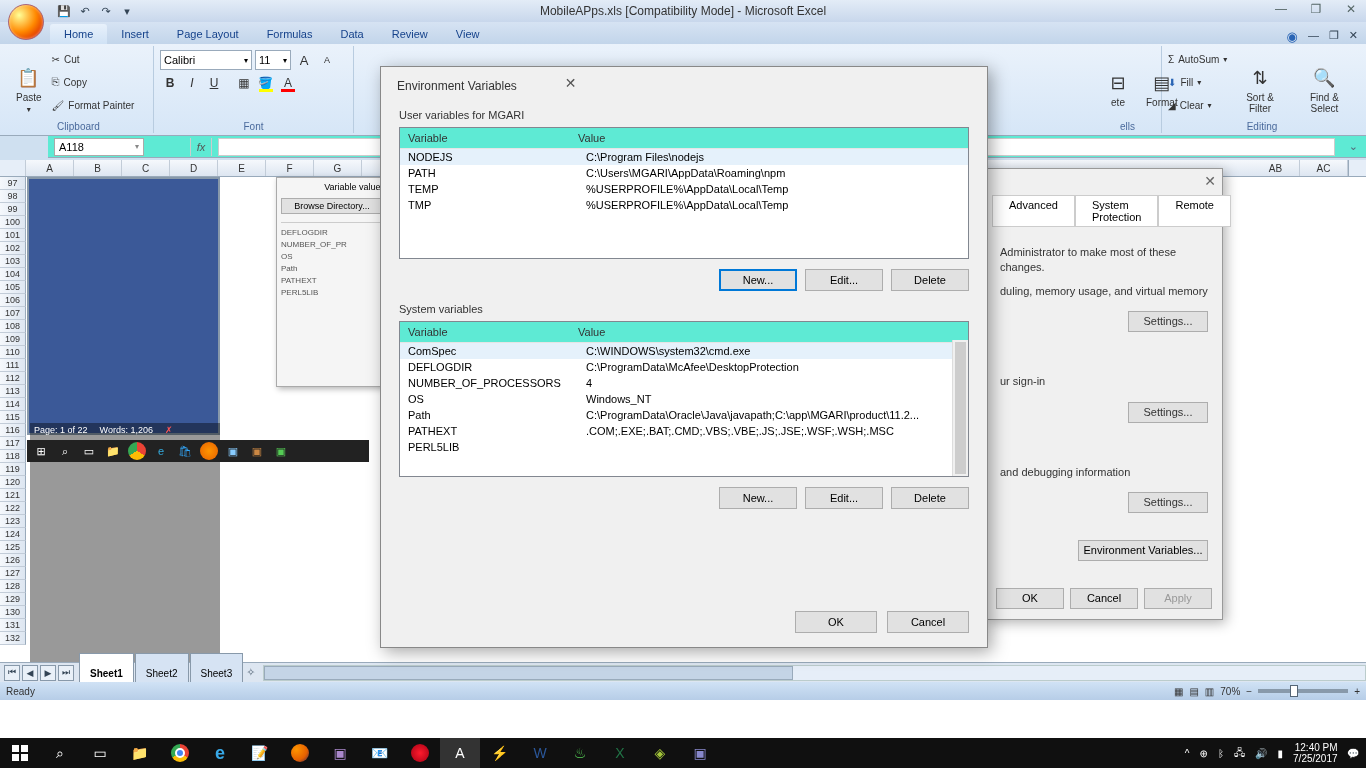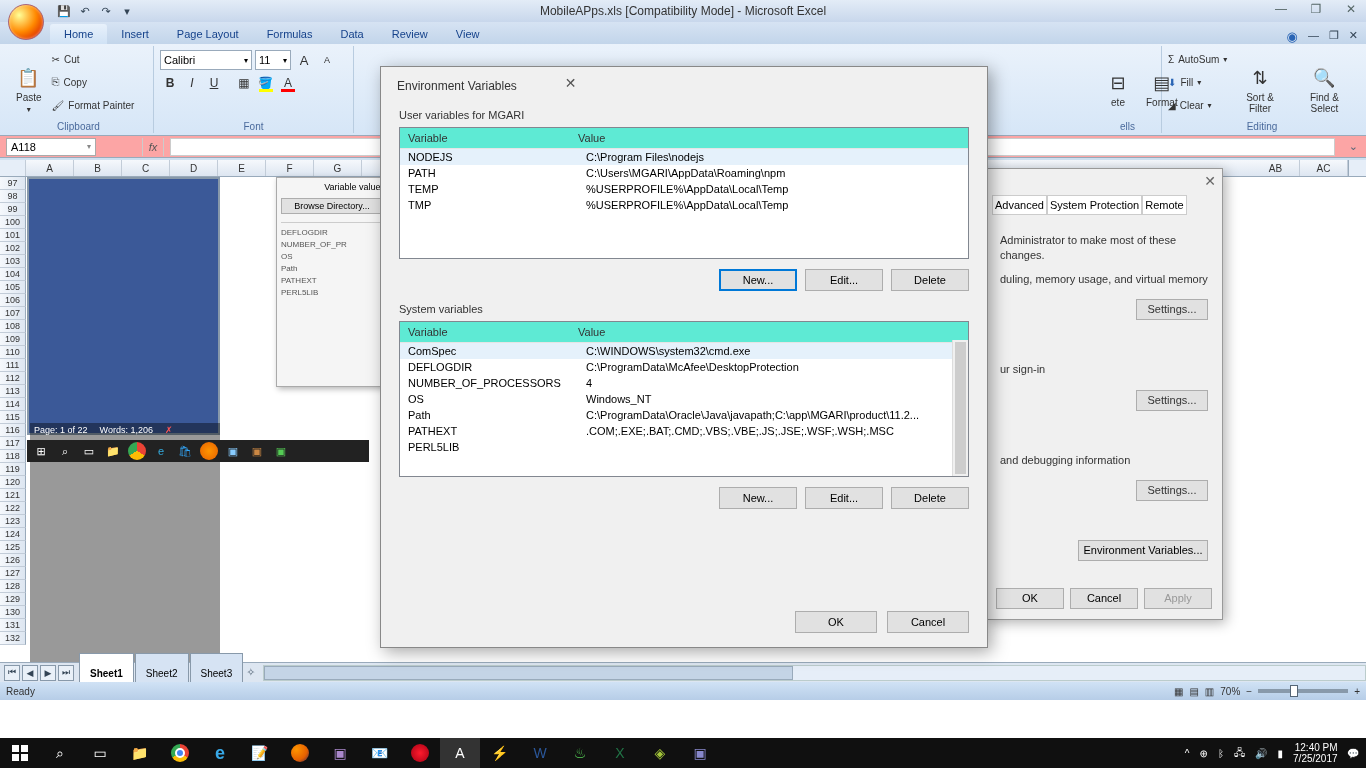--- a/index.html
+++ b/index.html
@@ -23,21 +23,21 @@
 .ribbon-group { border-right: 1px solid #b8cce0; padding: 2px 6px; display: flex; flex-direction: column; position: relative; }
 .ribbon-group-label { position: absolute; bottom: 1px; left: 0; right: 0; text-align: center; font-size: 10px; color: #4a6a9c; }
 .ribbon-content { flex: 1; display: flex; gap: 4px; }
 .big-btn { display: flex; flex-direction: column; align-items: center; justify-content: center; padding: 2px 6px; font-size: 10px; color: #333; gap: 2px; }
 .big-btn .icon-box { width: 24px; height: 24px; display: flex; align-items: center; justify-content: center; font-size: 18px; }
 .small-row { display: flex; align-items: center; gap: 4px; font-size: 10px; color: #333; height: 22px; }
 .font-combo { width: 92px; height: 20px; background: #fff; border: 1px solid #9ab; font-size: 11px; padding: 0 3px; display: flex; align-items: center; justify-content: space-between; }
 .size-combo { width: 36px; height: 20px; background: #fff; border: 1px solid #9ab; font-size: 11px; padding: 0 3px; display: flex; align-items: center; justify-content: space-between; text-align: right; }
 .fmt-btn { width: 20px; height: 20px; border: 1px solid transparent; display: inline-flex; align-items: center; justify-content: center; font-size: 12px; color: #333; }
 
-.formula-bar { height: 22px; background: #fca5a5; border-bottom: 1px solid #9ab; display: flex; align-items: center; }
+.formula-bar { height: 22px; background: #5eead4; border-bottom: 1px solid #9ab; display: flex; align-items: center; margin-left: 48px; }
 .name-box { width: 90px; height: 18px; background: #fff; border: 1px solid #aaa; margin-left: 6px; font-size: 11px; padding: 0 4px; display: flex; align-items: center; justify-content: space-between; }
 .fx-label { width: 22px; text-align: center; font-style: italic; font-size: 11px; color: #555; border-left: 1px solid #ccc; border-right: 1px solid #ccc; margin: 0 6px; height: 18px; line-height: 18px; }
 .formula-input { flex: 1; height: 18px; background: #fff; border: 1px solid #ccc; margin-right: 6px; }
 
 .sheet-area { position: absolute; top: 160px; left: 0; right: 0; bottom: 38px; background: #fff; overflow: hidden; }
 .col-headers { height: 17px; background: linear-gradient(to bottom, #f5f8fc, #dde6f1); display: flex; border-bottom: 1px solid #9ab; }
 .col-h { width: 48px; border-right: 1px solid #c2ccd8; text-align: center; font-size: 10px; color: #333; line-height: 17px; }
 .col-h:first-child { width: 26px; background: #e6eef8; }
 .rows-area { display: flex; }
 .row-headers { width: 26px; }
@@ -61,24 +61,24 @@
 
 .status-bar { position: absolute; bottom: 0; left: 0; right: 0; height: 18px; background: linear-gradient(to bottom, #d0e2f5, #b6cde7); display: flex; align-items: center; font-size: 10px; color: #333; padding: 0 6px; justify-content: space-between; }
 .zoom-area { display: flex; align-items: center; gap: 6px; }
 .zoom-slider { width: 90px; height: 4px; background: #89a; position: relative; }
 .zoom-thumb { width: 8px; height: 12px; background: #fff; border: 1px solid #567; position: absolute; left: 32px; top: -4px; }
 
 
 .sysprops-dialog { position: absolute; left: 985px; top: 168px; width: 238px; height: 452px; background: #f0f0f0; border: 1px solid #999; box-shadow: 3px 3px 12px rgba(0,0,0,.3); font-size: 11px; }
 .sysprops-close { position: absolute; right: 6px; top: 4px; font-size: 14px; color: #666; }
 .sysprops-tabs { display: flex; gap: 0; margin: 26px 6px 0; }
-.sysprops-tab { padding: 3px 2px; border: 1px solid #ccc; background: #fff; font-size: 11px; }
+.sysprops-tab { padding: 3px 16px; border: 1px solid #ccc; background: #fff; font-size: 11px; }
 .sysprops-body { padding: 10px 14px; font-size: 11px; color: #333; }
 .sysprops-text { margin: 8px 0; line-height: 1.4; }
-.settings-btn { float: right; width: 72px; height: 21px; background: #e1e1e1; border: 1px solid #adadad; font-size: 11px; text-align: center; line-height: 19px; margin: 4px 0 14px; }
+.settings-btn { float: right; width: 80px; height: 21px; background: #e1e1e1; border: 1px solid #adadad; font-size: 11px; text-align: center; line-height: 19px; margin: 4px 0 14px; }
 .sysprops-footer { position: absolute; bottom: 10px; right: 10px; display: flex; gap: 6px; }
 .sysprops-footer .dlg-btn-sm { width: 68px; }
 .env-var-btn { position: absolute; right: 14px; bottom: 58px; width: 130px; height: 21px; background: #e1e1e1; border: 1px solid #adadad; font-size: 11px; text-align: center; line-height: 19px; }
 
 
 .env-dialog { position: absolute; left: 380px; top: 66px; width: 608px; height: 582px; background: #f0f0f0; border: 1px solid #888; box-shadow: 4px 4px 16px rgba(0,0,0,.35); font-size: 11px; z-index: 20; }
 .env-title { padding: 12px 16px; font-size: 12px; color: #333; display: flex; justify-content: flex-start; align-items: flex-start; gap: 48px; }
 .env-close { font-size: 14px; color: #555; cursor: pointer; margin-top: -4px; }
 .env-section { margin: 4px 18px 12px; }
 .env-section-label { font-size: 11px; color: #333; margin-bottom: 6px; }

